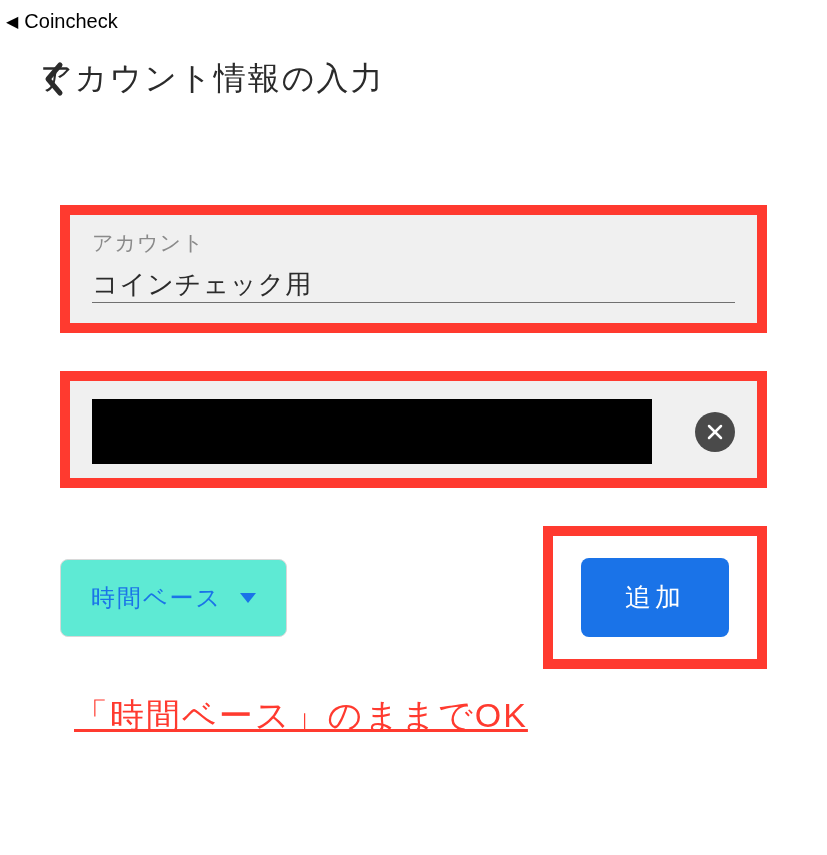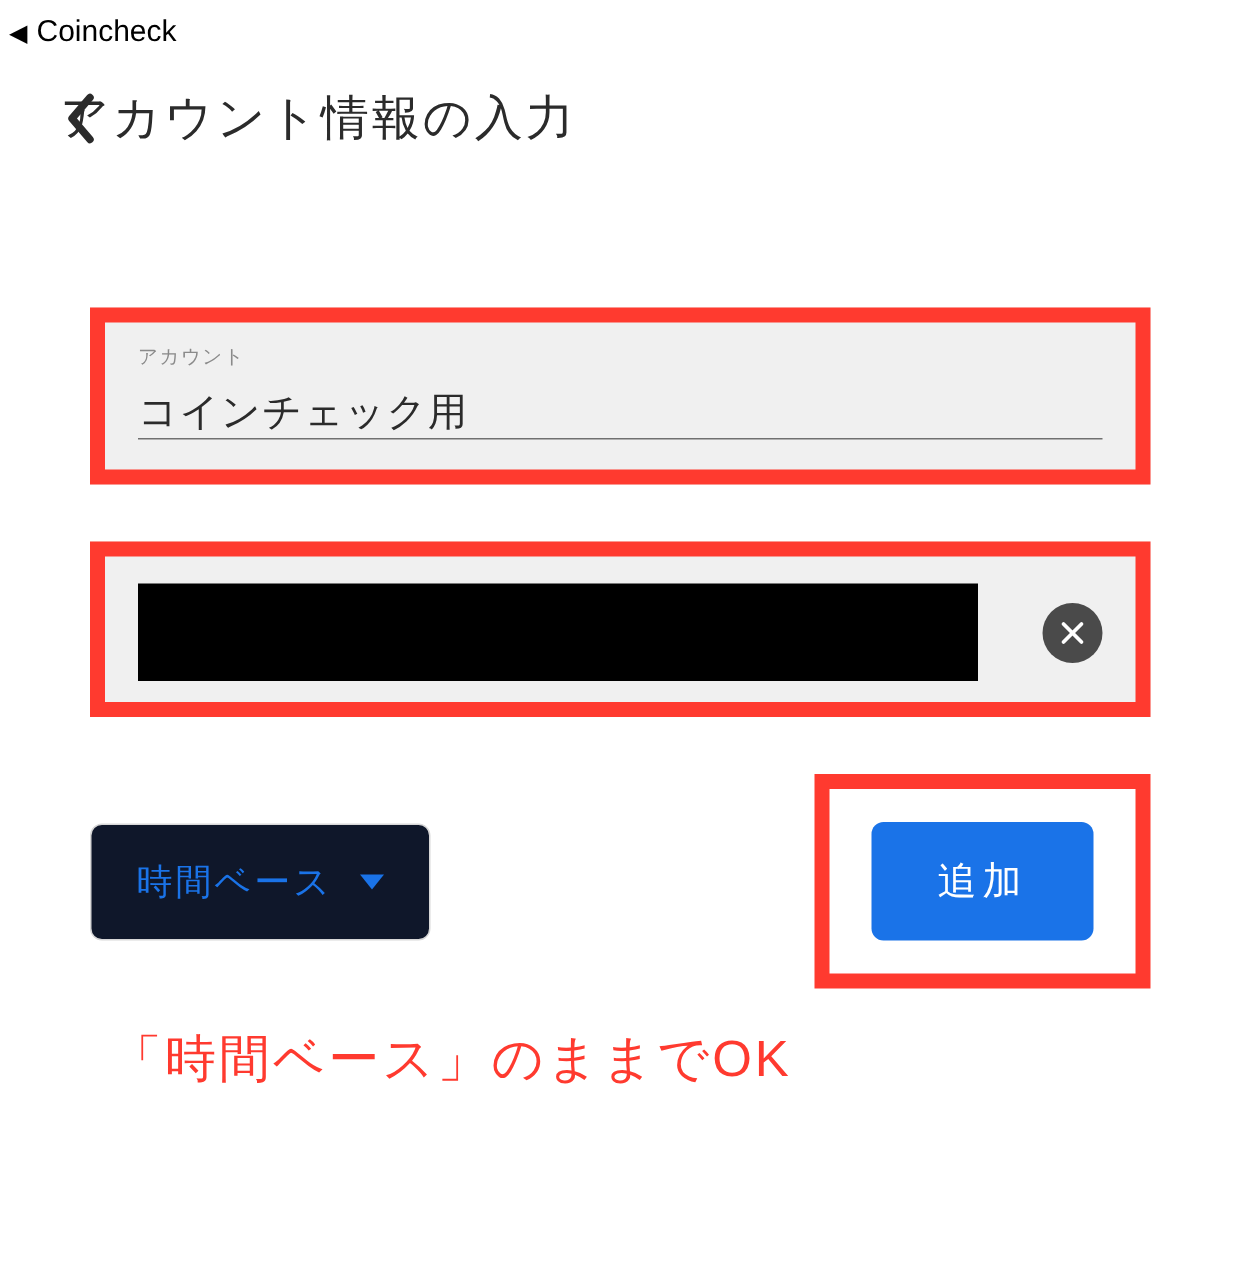--- a/index.html
+++ b/index.html
@@ -45,21 +45,21 @@
     .content {
       padding: 90px 60px 0 60px;
     }
     .highlight-box {
       border: 10px solid #ff3a2f;
       background: #f0f0f0;
       padding: 14px 22px 0 22px;
       margin-bottom: 38px;
     }
     .field-label {
-      font-size: 13px;
+      font-size: 21px;
       color: #8a8a8a;
       margin-bottom: 10px;
       letter-spacing: 1px;
     }
     .field-label.blue {
       color: #1a73e8;
     }
     .field-value {
       font-size: 26px;
       color: #2b2b2b;
@@ -98,21 +98,21 @@
       margin-top: 22px;
     }
     .dropdown {
       border: 1px solid #d8d8d8;
       border-radius: 8px;
       padding: 22px 30px;
       display: flex;
       align-items: center;
       gap: 18px;
       cursor: pointer;
-      background: #0f172a;
+      background: #5eead4;
     }
     .dropdown-label {
       font-size: 24px;
       color: #1a73e8;
       letter-spacing: 2px;
     }
     .dropdown-caret {
       width: 0;
       height: 0;
       border-left: 8px solid transparent;
@@ -132,20 +132,21 @@
       font-size: 26px;
       letter-spacing: 4px;
       cursor: pointer;
     }
     .annotation {
       margin-top: 24px;
       font-size: 34px;
       color: #ff3a2f;
       letter-spacing: 2px;
       padding-left: 14px;
+      text-decoration: underline;
     }
   </style>
 </head>
 <body>
 
 <div class="breadcrumb">
   <span class="breadcrumb-arrow">◀</span>
   <span>Coincheck</span>
 </div>
 

